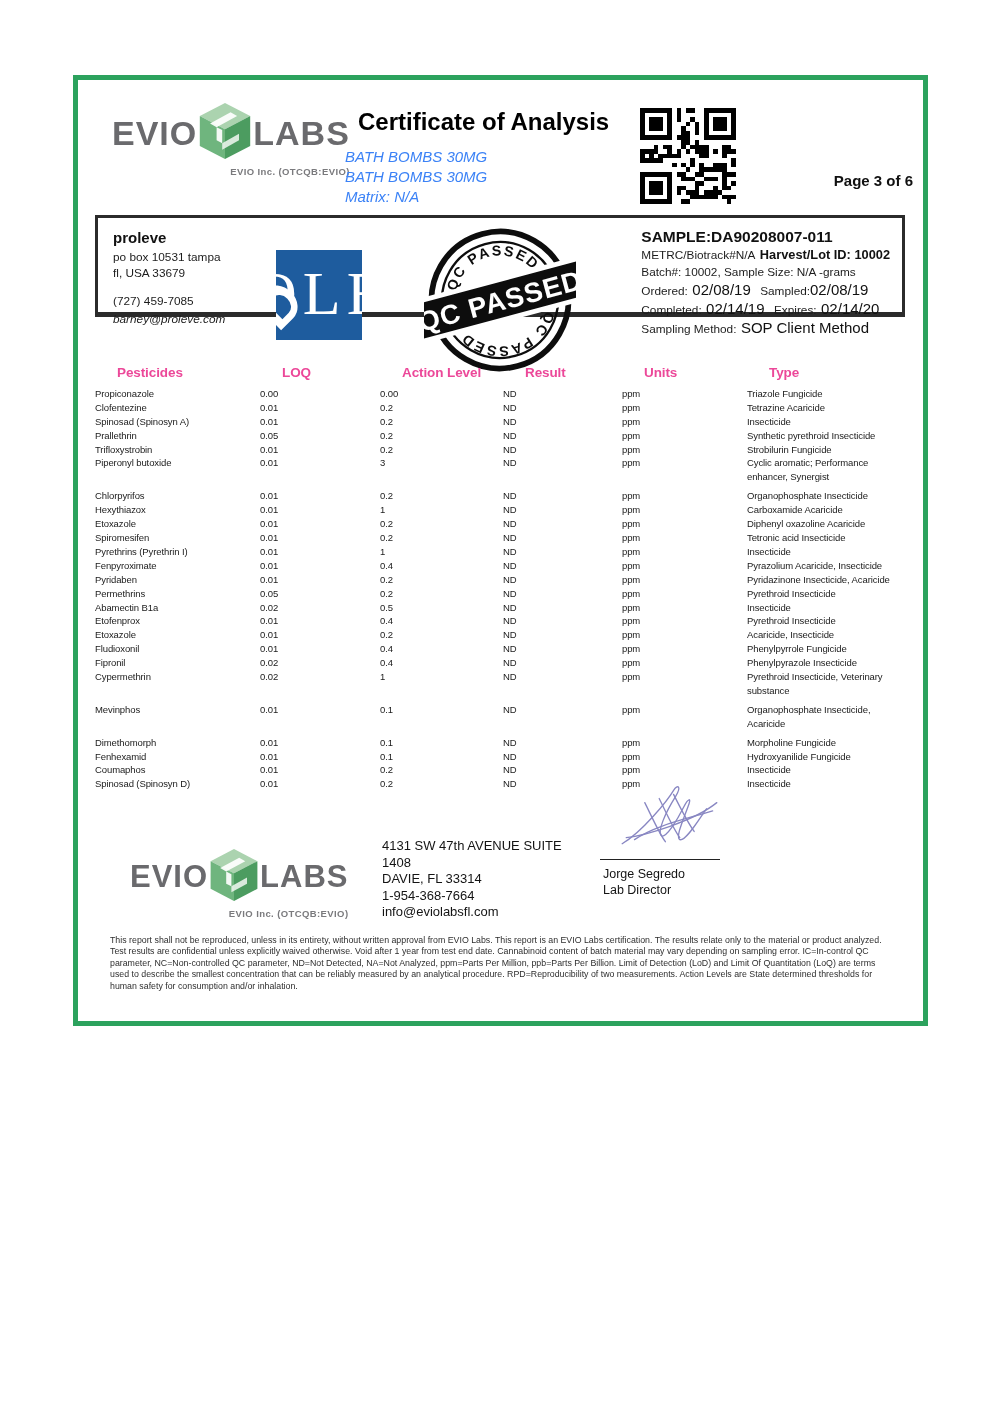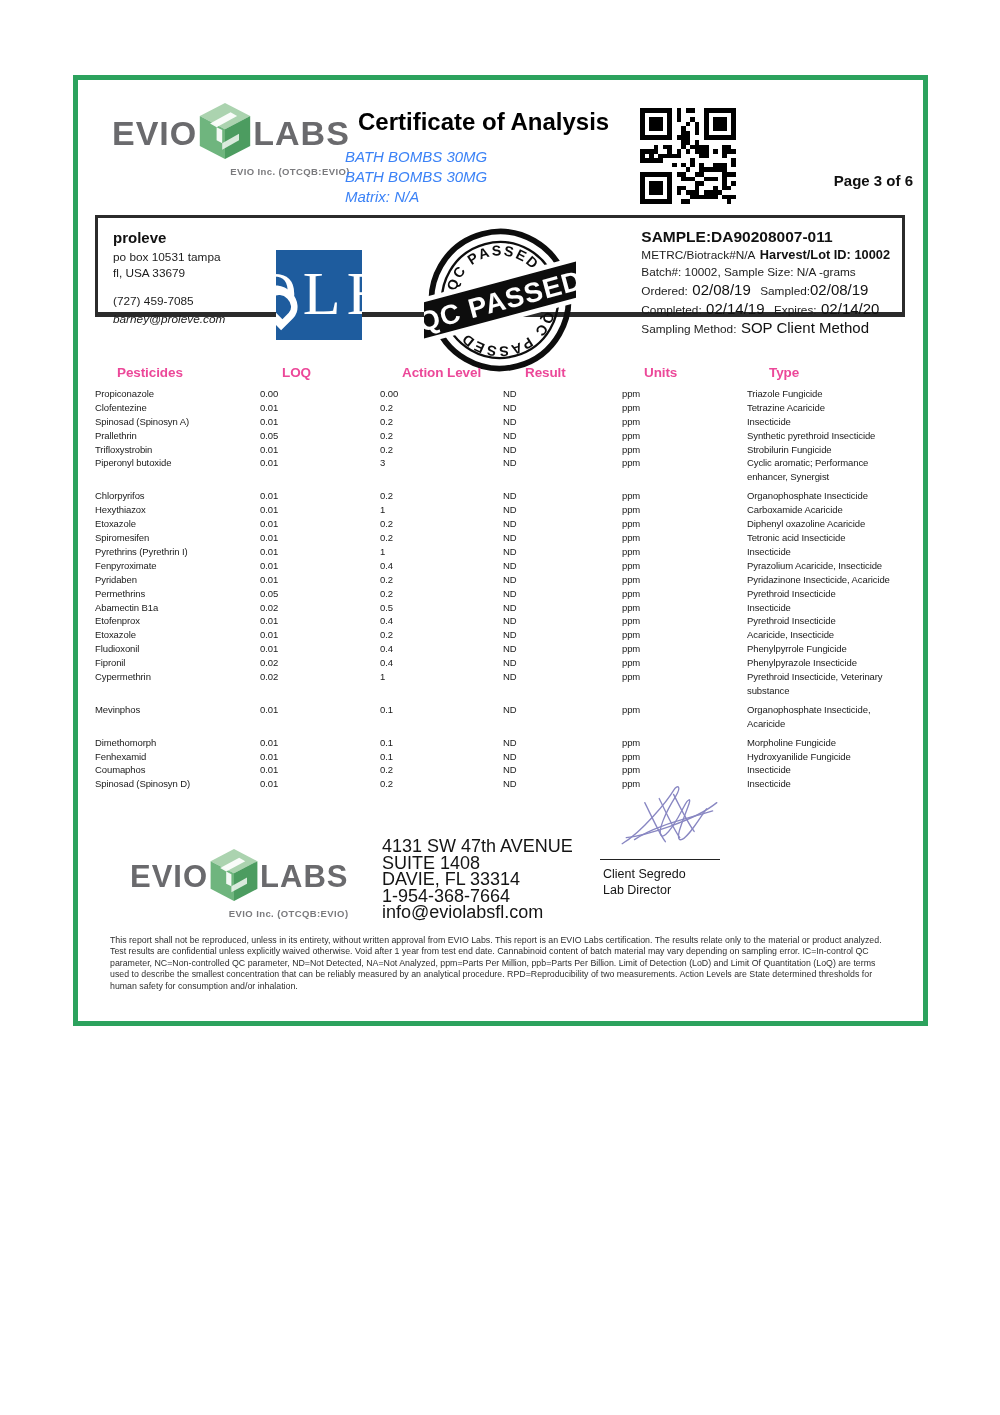--- a/index.html
+++ b/index.html
@@ -48,21 +48,21 @@
 
   
   .ptable{left:17px;top:286px;width:810px;}
   .prow{display:grid;grid-template-columns:165px 120px 123px 119px 125px 158px;}
   .phead{margin-bottom:7px;}
   .phead .pcell{font-size:13.5px;font-weight:bold;color:#ec4899;padding-left:22px;}
   .pcell{font-size:9.5px;line-height:13.9px;color:#1a1a1a;letter-spacing:-0.1px;}
   .prow.gap{margin-bottom:5px;}
 
   
-  .addr{font-size:18px;line-height:16.5px;width:205px;color:#141414;}
+  .addr{font-size:13px;line-height:16.5px;width:205px;color:#141414;}
   .sig-line{width:120px;border-top:1.5px solid #222;}
   .signer{font-size:12.5px;line-height:16px;color:#141414;}
   .license{font-size:12.5px;line-height:16.5px;width:140px;color:#141414;}
   .disclaimer{font-size:8.8px;line-height:11.4px;color:#2e2e2e;width:782px;}
 
   .qr{width:96px;height:96px;}
 </style>
 </head>
 <body>
 
@@ -622,19 +622,19 @@
         <path d="M20,58 C40,44 70,38 96,30"></path>
         <path d="M30,22 C36,34 44,52 50,60"></path>
         <path d="M44,18 C50,30 58,48 64,56"></path>
         <path d="M58,14 C64,26 72,42 78,50"></path>
         <path d="M12,56 C30,54 78,40 100,22"></path>
       </g>
     </svg>
   </div>
 
   <div class="abs sig-line" style="left:522px;top:779px;"></div>
-  <div class="abs signer" style="left:525px;top:786px;">Client Segredo</div>
+  <div class="abs signer" style="left:525px;top:786px;">Jorge Segredo</div>
   <div class="abs signer" style="left:525px;top:802px;">Lab Director</div>
 
 
   <div class="abs disclaimer" style="left:32px;top:855px;">This report shall not be reproduced, unless in its entirety, without written approval from EVIO Labs. This report is an EVIO Labs certification. The results relate only to the material or product analyzed. Test results are confidential unless explicitly waived otherwise. Void after 1 year from test end date. Cannabinoid content of batch material may vary depending on sampling error. IC=In-control QC parameter, NC=Non-controlled QC parameter, ND=Not Detected, NA=Not Analyzed, ppm=Parts Per Million, ppb=Parts Per Billion. Limit of Detection (LoD) and Limit Of Quantitation (LoQ) are terms used to describe the smallest concentration that can be reliably measured by an analytical procedure. RPD=Reproducibility of two measurements. Action Levels are State determined thresholds for human safety for consumption and/or inhalation.</div>
 
 </div>
 
 </body></html>

